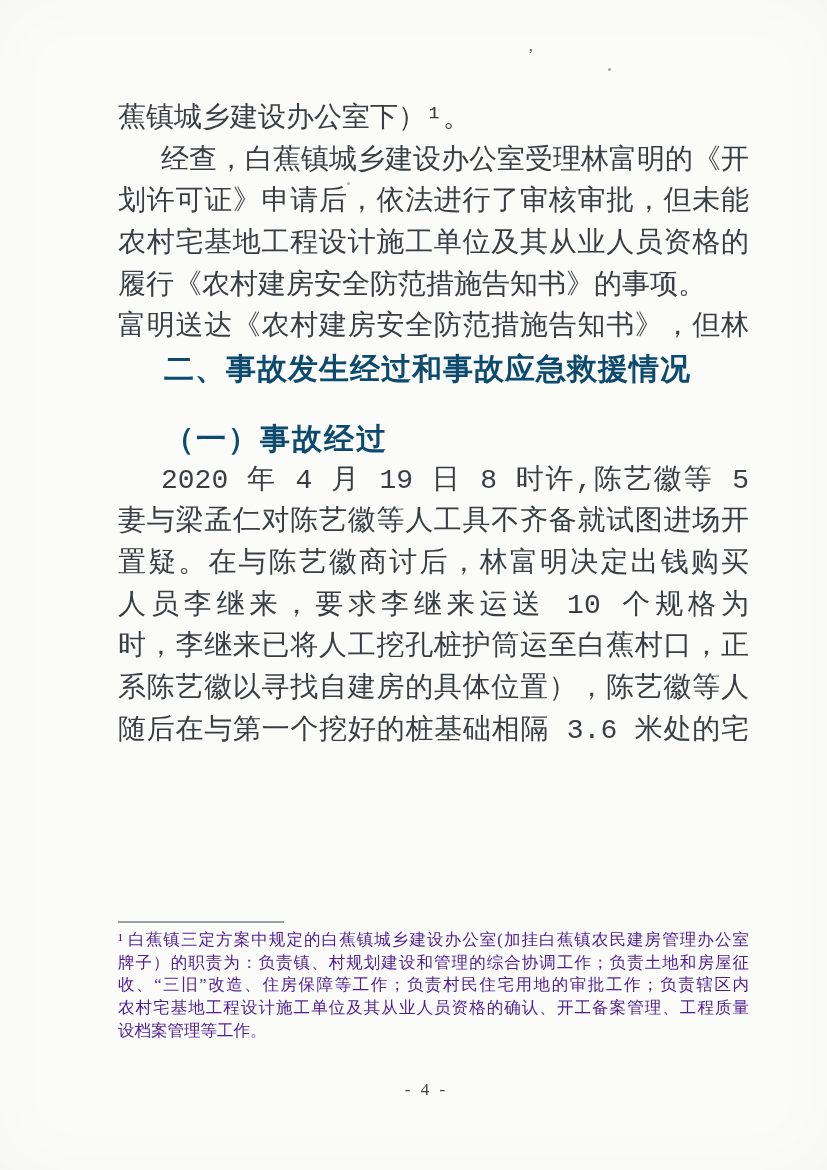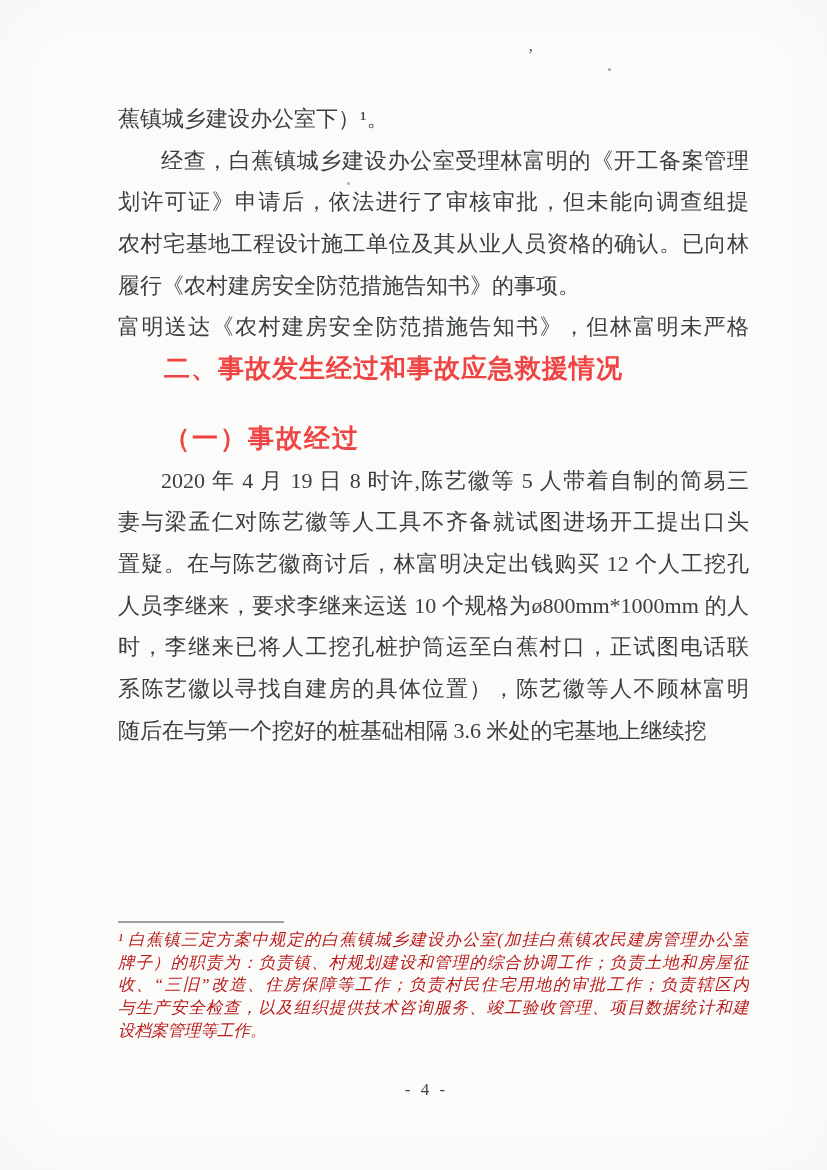--- a/index.html
+++ b/index.html
@@ -9,45 +9,46 @@
     width:827px; height:1170px;
     margin:0 auto;
     background:#fbfbf9;
     box-shadow: inset 0 0 70px rgba(0,0,0,0.025);
     overflow:hidden;
     font-family:"Liberation Serif","DejaVu Serif",serif;
     color:#3a3e42;
   }
   .body-text { position:absolute; left:118px; top:98px; width:631px; }
   .bline {
-    font-size:22px;
+    font-size:28px;
     line-height:41.7px; height:41.7px;
     text-align:justify;
     text-align-last:justify;
     text-justify:inter-character;
     overflow:hidden;
+    font-family:Liberation Mono, monospace;
   }
   .bline.short { text-align-last:left; }
   .bline.ind { text-indent:43px; }
   .heading {
     font-family:"DejaVu Sans","Liberation Sans",sans-serif;
     font-weight:700;
-    font-size:26px;
+    font-size:30px;
     letter-spacing:1px;
     line-height:41.7px; height:41.7px;
     padding-left:46px;
-    color:#ef4444;
+    color:#0c4a6e;
   }
   .subheading { letter-spacing:2px;margin-top:28px; }
   .footnote-sep {
     position:absolute; left:118px; top:921px;
     width:166px; height:0;
     border-top:2px solid #9aa1a6;
   }
-  .footnote { position:absolute; left:118px; top:929px; width:631px; color:#b91c1c;font-style:italic; }
+  .footnote { position:absolute; left:118px; top:929px; width:631px; color:#4c1d95; }
   .fline {
     font-size:16.5px;
     line-height:22.7px; height:22.7px;
     text-align:justify;
     text-align-last:justify;
     text-justify:inter-character;
     overflow:hidden;
   }
   .fline.short { text-align-last:left; }
   .page-number {
@@ -103,19 +104,19 @@
     </div>
 
   </div>
 
   <div class="footnote-sep"></div>
 
   <div class="footnote">
     <div class="fline">¹ 白蕉镇三定方案中规定的白蕉镇城乡建设办公室(加挂白蕉镇农民建房管理办公室</div>
     <div class="fline">牌子）的职责为：负责镇、村规划建设和管理的综合协调工作；负责土地和房屋征</div>
     <div class="fline">收、“三旧”改造、住房保障等工作；负责村民住宅用地的审批工作；负责辖区内</div>
-    <div class="fline">与生产安全检查，以及组织提供技术咨询服务、竣工验收管理、项目数据统计和建</div>
+    <div class="fline">农村宅基地工程设计施工单位及其从业人员资格的确认、开工备案管理、工程质量</div>
     <div class="fline short">设档案管理等工作。</div>
   </div>
 
   <div class="page-number">- 4 -</div>
 
 </div>
 
 </body></html>

